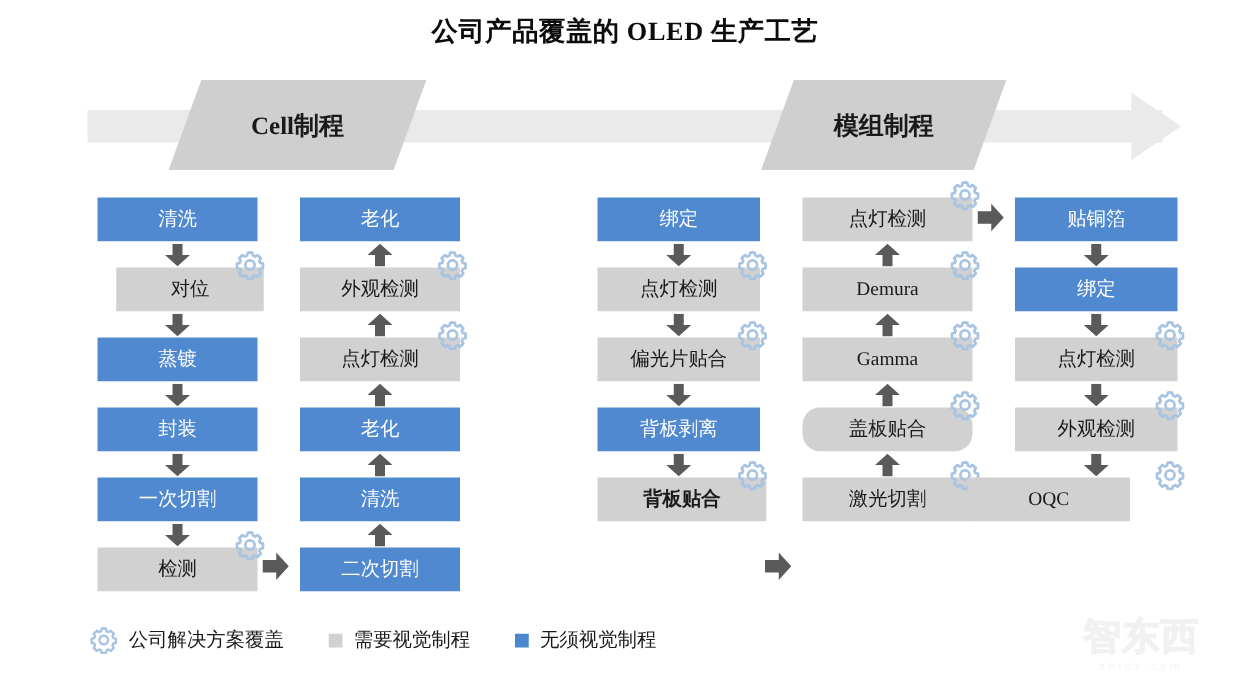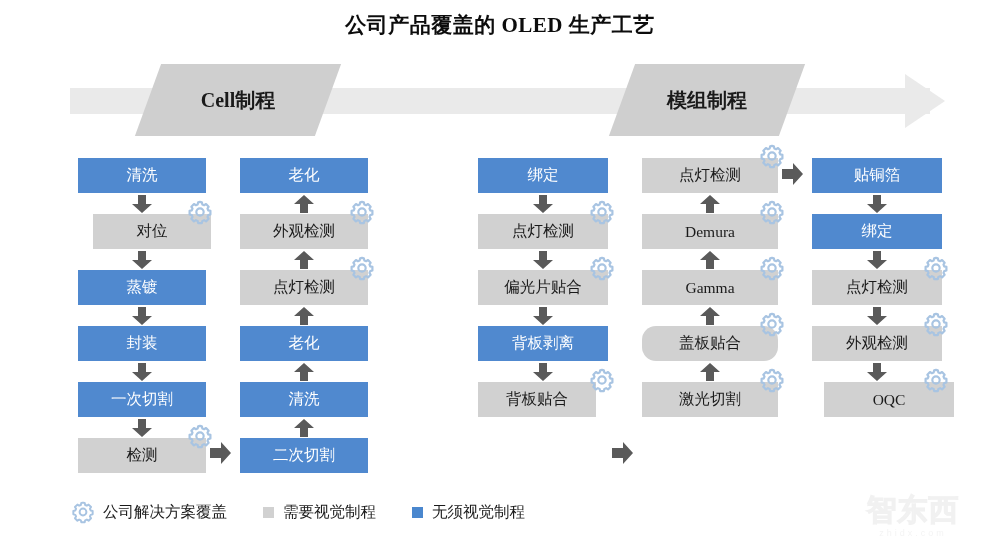--- a/index.html
+++ b/index.html
@@ -246,21 +246,21 @@
         <svg width="24" height="19" viewBox="0 0 24 19">
           <polygon points="8,0 16,0 16,9 22,9 12,18 2,9 8,9" fill="#5a5a5a"></polygon>
         </svg>
       </div>
       <div class="node blue" style="left: 478px; top: 326px; width: 130px;">背板剥离</div>
       <div class="varrow" style="left: 531px; top: 363px;">
         <svg width="24" height="19" viewBox="0 0 24 19">
           <polygon points="8,0 16,0 16,9 22,9 12,18 2,9 8,9" fill="#5a5a5a"></polygon>
         </svg>
       </div>
-      <div class="node gray" style="left: 478px; top: 382px; width: 118px;">背板贴合</div>
+      <div class="node gray" style="left: 478px; top: 382px; width: 135px; font-weight: bold;">背板贴合</div>
       <div class="gear" style="left: 588px; top: 366px;">
         <svg viewBox="0 0 32 32">
           <path d="M16 4.4l2.1.5.6 2.5 2.0 .85 2.2-1.35 3.0 3.0-1.35 2.2.85 2.0 2.5.6v4.2l-2.5.6-.85 2.0 1.35 2.2-3.0 3.0-2.2-1.35-2.0.85-.6 2.5h-4.2l-.6-2.5-2.0-.85-2.2 1.35-3.0-3.0 1.35-2.2-.85-2.0-2.5-.6v-4.2l2.5-.6.85-2.0-1.35-2.2 3.0-3.0 2.2 1.35 2.0-.85.6-2.5z" fill="none" stroke="#a8c4e2" stroke-width="2.5" stroke-linejoin="round"></path>
           <circle cx="16" cy="16" r="4.2" fill="none" stroke="#a8c4e2" stroke-width="2.5"></circle>
         </svg>
       </div>
       <div class="node gray" style="left: 642px; top: 158px; width: 136px;">点灯检测</div>
       <div class="gear" style="left: 758px; top: 142px;">
         <svg viewBox="0 0 32 32">
           <path d="M16 4.4l2.1.5.6 2.5 2.0 .85 2.2-1.35 3.0 3.0-1.35 2.2.85 2.0 2.5.6v4.2l-2.5.6-.85 2.0 1.35 2.2-3.0 3.0-2.2-1.35-2.0.85-.6 2.5h-4.2l-.6-2.5-2.0-.85-2.2 1.35-3.0-3.0 1.35-2.2-.85-2.0-2.5-.6v-4.2l2.5-.6.85-2.0-1.35-2.2 3.0-3.0 2.2 1.35 2.0-.85.6-2.5z" fill="none" stroke="#a8c4e2" stroke-width="2.5" stroke-linejoin="round"></path>
@@ -344,21 +344,21 @@
         <svg viewBox="0 0 32 32">
           <path d="M16 4.4l2.1.5.6 2.5 2.0 .85 2.2-1.35 3.0 3.0-1.35 2.2.85 2.0 2.5.6v4.2l-2.5.6-.85 2.0 1.35 2.2-3.0 3.0-2.2-1.35-2.0.85-.6 2.5h-4.2l-.6-2.5-2.0-.85-2.2 1.35-3.0-3.0 1.35-2.2-.85-2.0-2.5-.6v-4.2l2.5-.6.85-2.0-1.35-2.2 3.0-3.0 2.2 1.35 2.0-.85.6-2.5z" fill="none" stroke="#a8c4e2" stroke-width="2.5" stroke-linejoin="round"></path>
           <circle cx="16" cy="16" r="4.2" fill="none" stroke="#a8c4e2" stroke-width="2.5"></circle>
         </svg>
       </div>
       <div class="varrow" style="left: 865px; top: 363px;">
         <svg width="24" height="19" viewBox="0 0 24 19">
           <polygon points="8,0 16,0 16,9 22,9 12,18 2,9 8,9" fill="#5a5a5a"></polygon>
         </svg>
       </div>
-      <div class="node gray" style="left: 824px; top: 382px; width: 130px;">OQC</div>
+      <div class="node gray" style="left: 774px; top: 382px; width: 130px;">OQC</div>
       <div class="gear" style="left: 922px; top: 366px;">
         <svg viewBox="0 0 32 32">
           <path d="M16 4.4l2.1.5.6 2.5 2.0 .85 2.2-1.35 3.0 3.0-1.35 2.2.85 2.0 2.5.6v4.2l-2.5.6-.85 2.0 1.35 2.2-3.0 3.0-2.2-1.35-2.0.85-.6 2.5h-4.2l-.6-2.5-2.0-.85-2.2 1.35-3.0-3.0 1.35-2.2-.85-2.0-2.5-.6v-4.2l2.5-.6.85-2.0-1.35-2.2 3.0-3.0 2.2 1.35 2.0-.85.6-2.5z" fill="none" stroke="#a8c4e2" stroke-width="2.5" stroke-linejoin="round"></path>
           <circle cx="16" cy="16" r="4.2" fill="none" stroke="#a8c4e2" stroke-width="2.5"></circle>
         </svg>
       </div>
       <div class="harrow" style="left: 210px; top: 441px;"><svg width="22" height="24" viewBox="0 0 22 24">
           <polygon points="0,7 11,7 11,1 21,12 11,23 11,17 0,17" fill="#5a5a5a"></polygon>
         </svg></div>
       <div class="harrow" style="left: 612px; top: 441px;"><svg width="22" height="24" viewBox="0 0 22 24">

